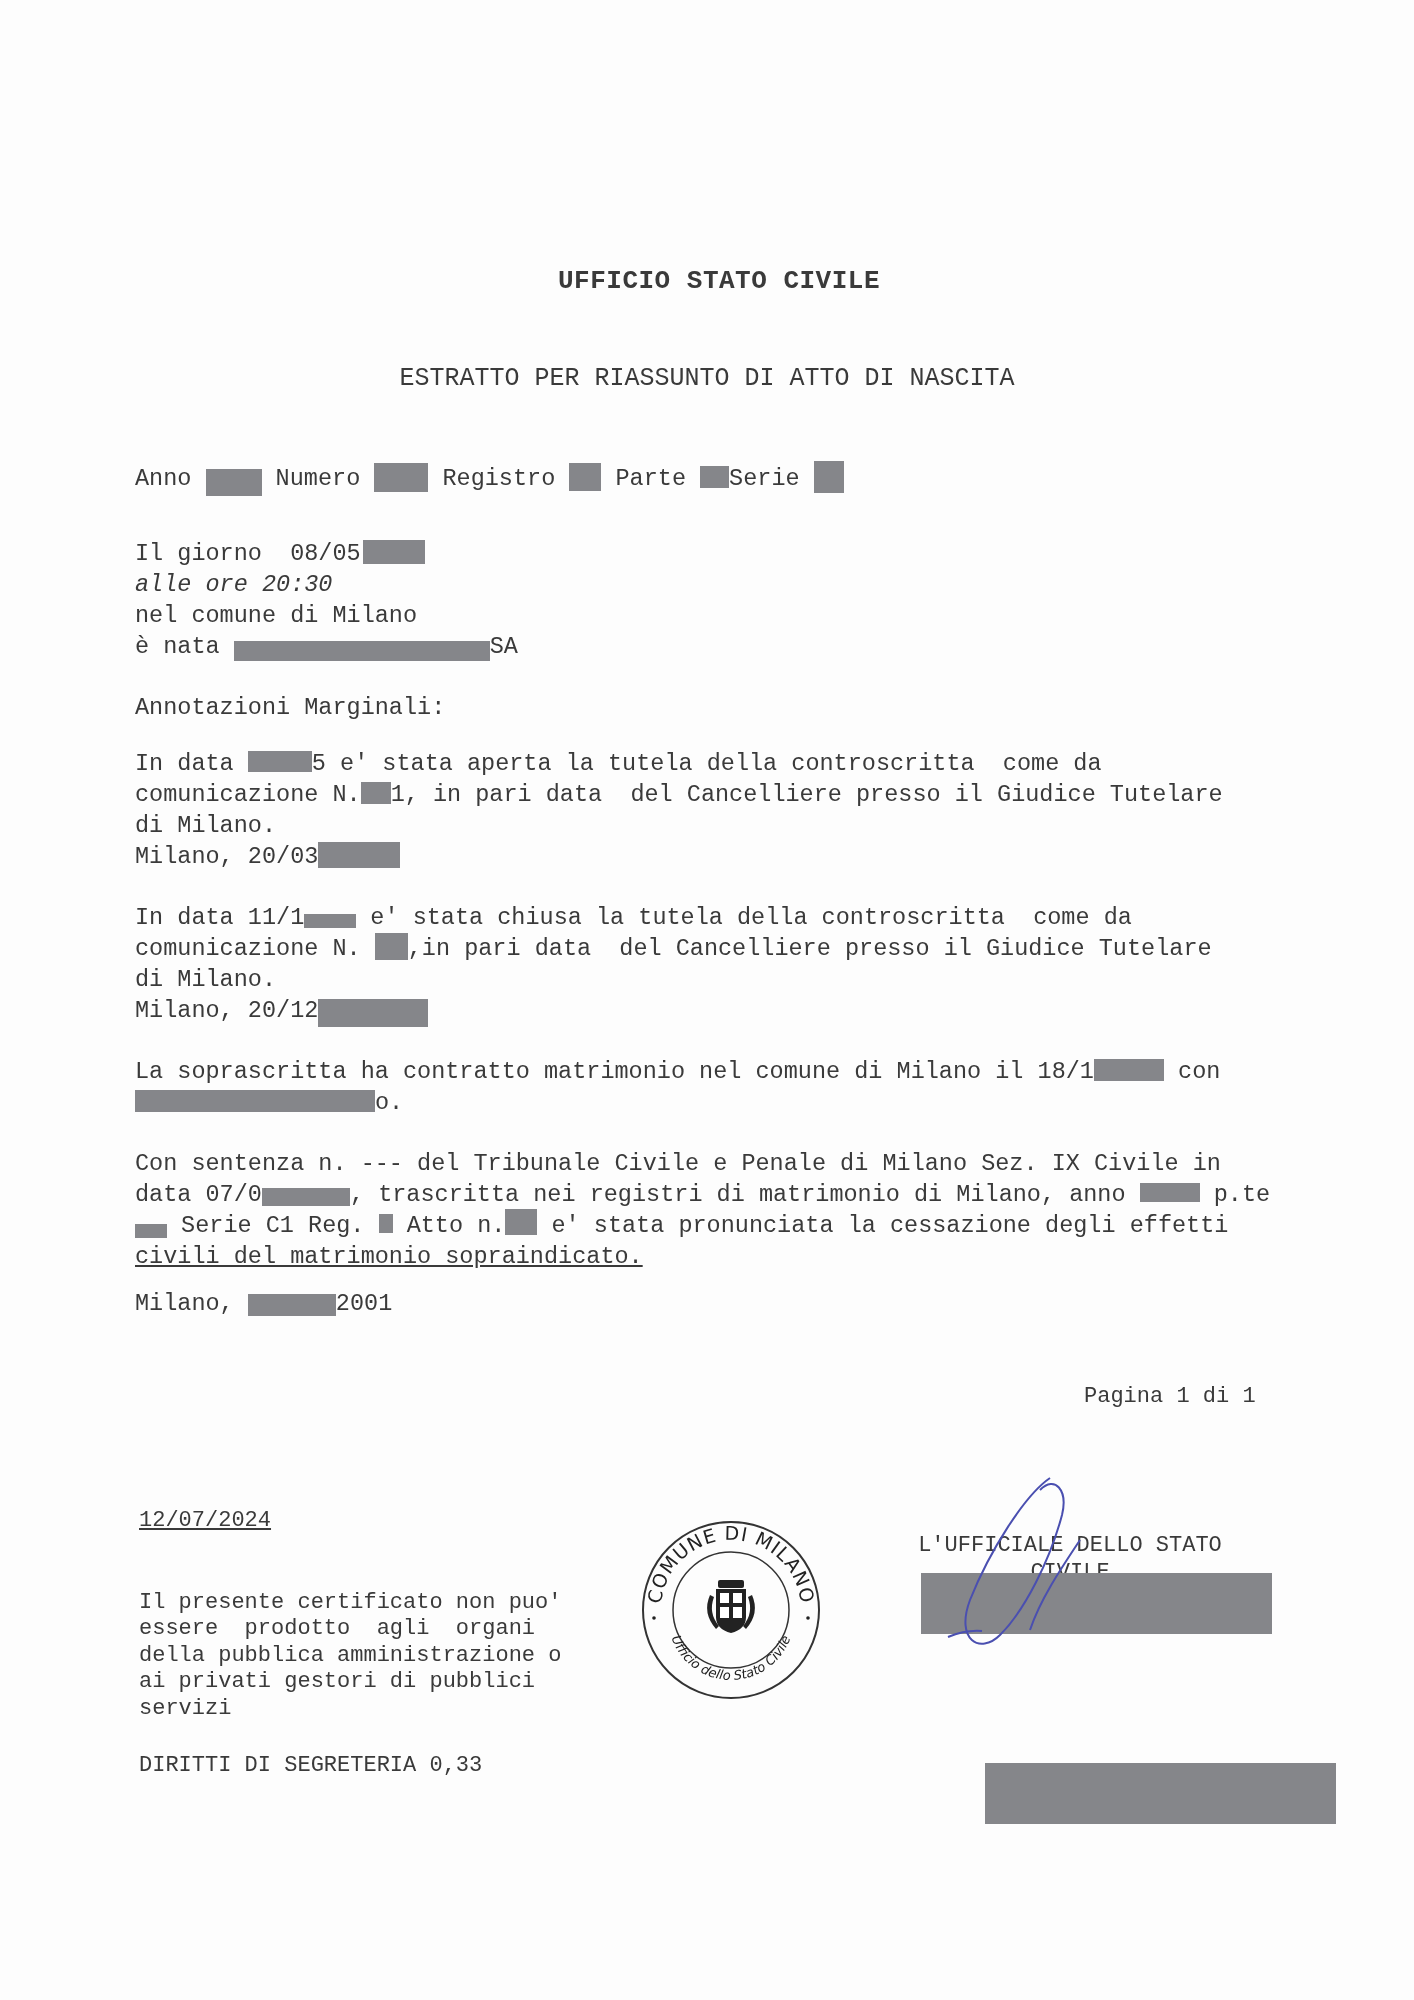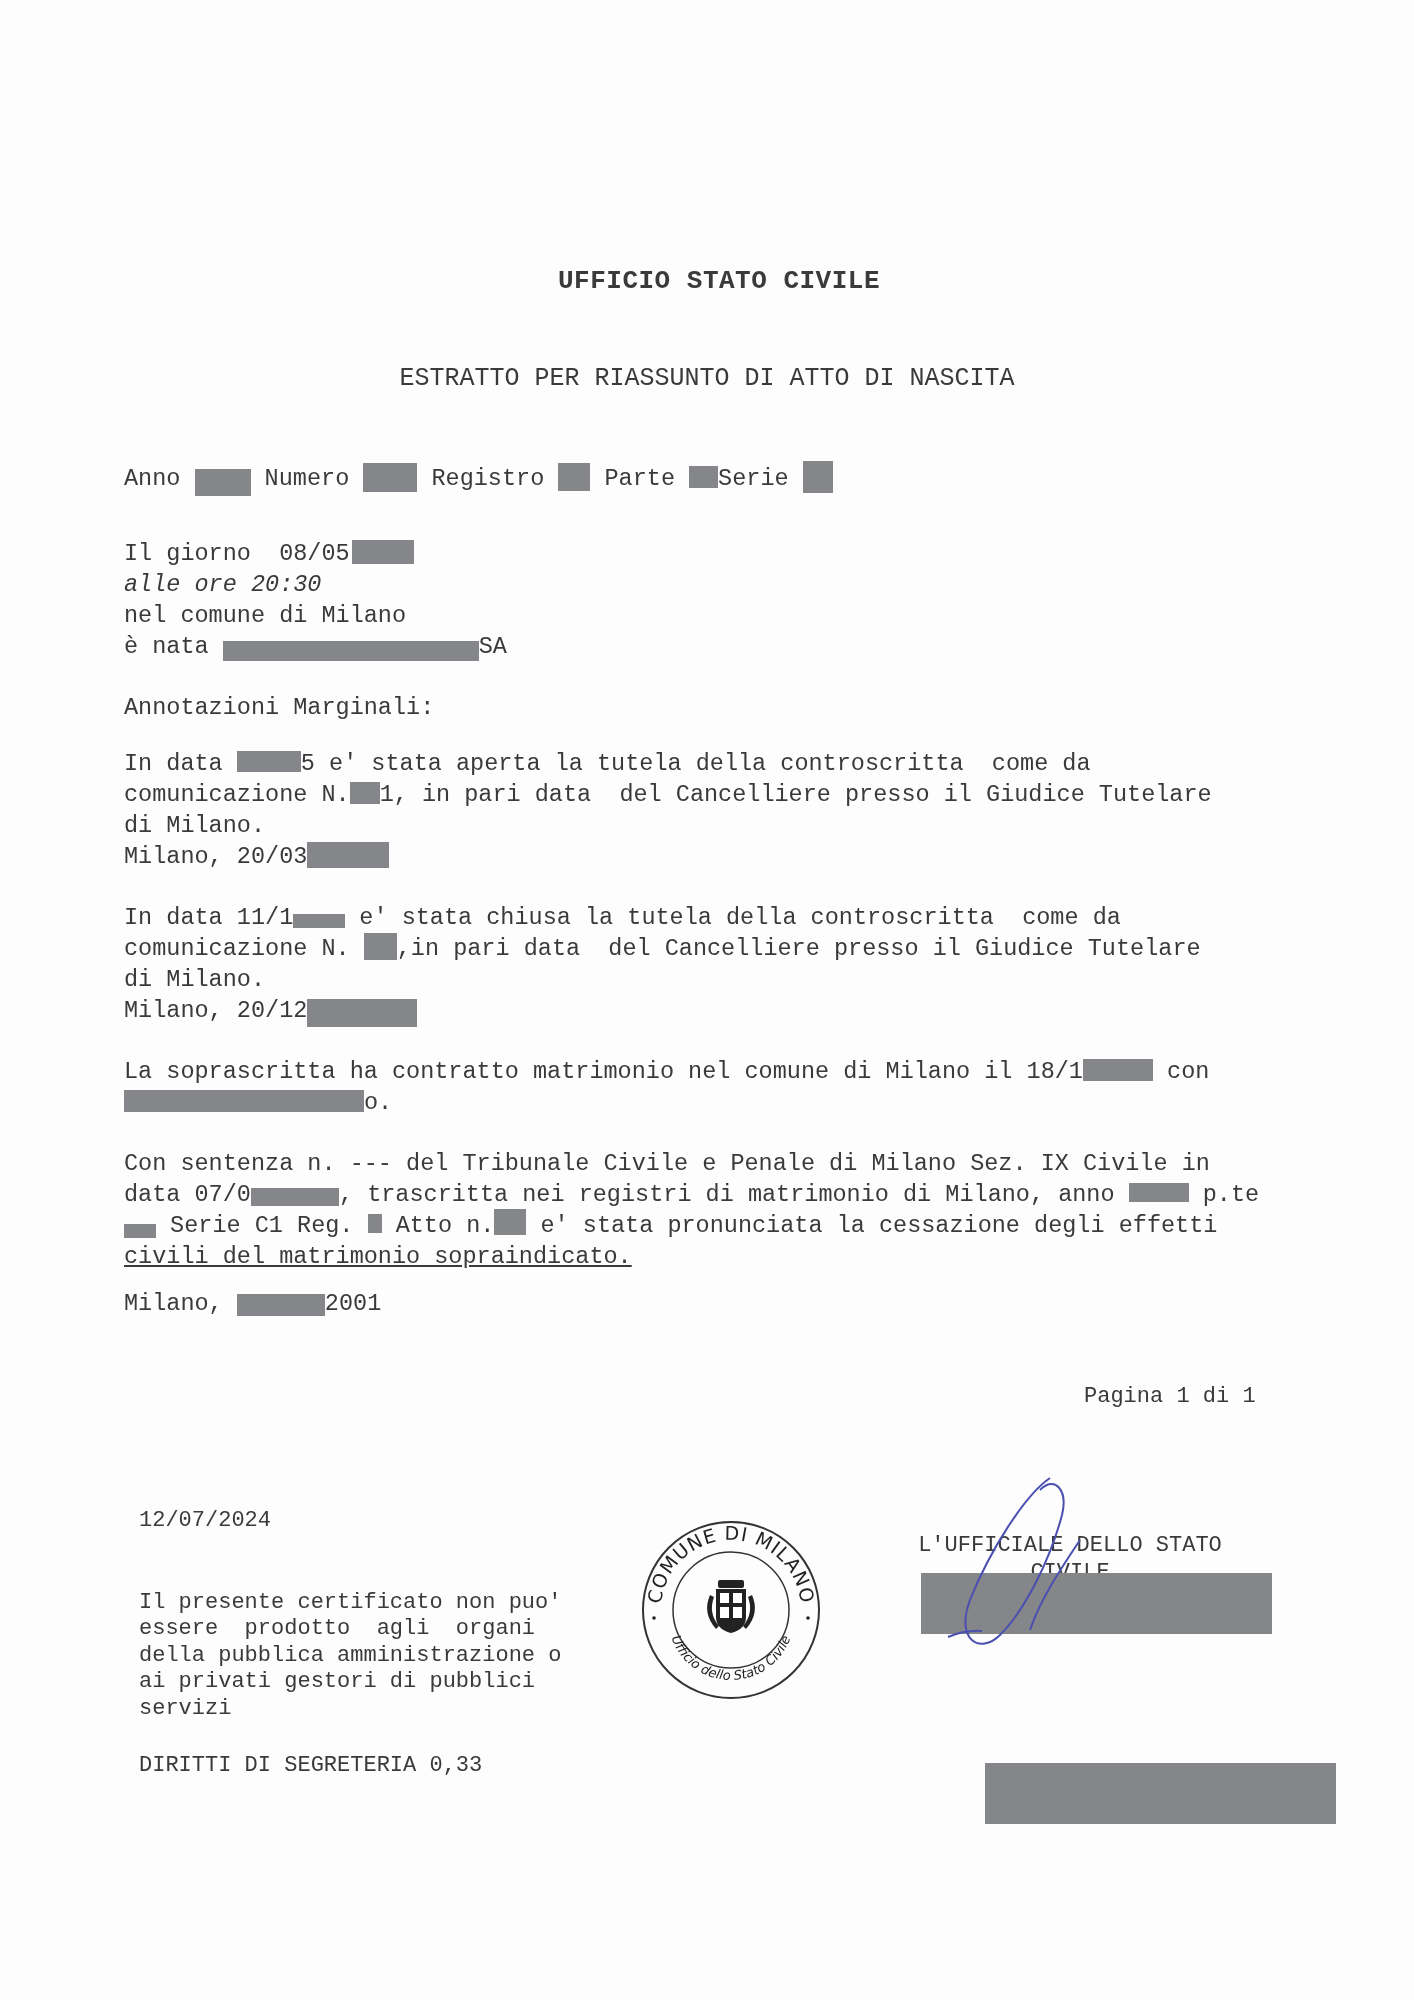--- a/index.html
+++ b/index.html
@@ -3,21 +3,21 @@
 <meta charset="utf-8">
 <style>
   html, body { margin: 0; padding: 0; }
   body {
     width: 1414px; height: 2000px; position: relative; overflow: hidden;
     background: #fdfdfd;
     font-family: "Liberation Mono", "DejaVu Sans Mono", monospace;
     color: #3a3a3a;
   }
   .ln {
-    position: absolute; left: 124px; white-space: pre;
+    position: absolute; left: 135px; white-space: pre;
     font-size: 23.5px; line-height: 31px; height: 31px;
   }
   .red {
     display: inline-block; background: #85868a; vertical-align: middle;
     position: relative; top: -2px;
   }
   .title {
     position: absolute; top: 266px; left: 0; width: 1414px; text-align: center;
     font-size: 26px; font-weight: bold; letter-spacing: 0.5px; padding-left: 12px;
     white-space: pre;
@@ -64,21 +64,21 @@
 <div class="ln" style="top:1087px;"><span class="red" style="width:240px;height:22px;"></span><span>o.</span></div>
 
 <div class="ln" style="top:1148px;">Con sentenza n. --- del Tribunale Civile e Penale di Milano Sez. IX Civile in</div>
 <div class="ln" style="top:1179px;"><span>data 07/0</span><span class="red" style="width:88px;height:18px;top:2px;"></span><span>, trascritta nei registri di matrimonio di Milano, anno </span><span class="red" style="width:60px;height:19px;"></span><span> p.te</span></div>
 <div class="ln" style="top:1210px;"><span class="red" style="width:32px;height:14px;top:5px;"></span><span> Serie C1 Reg. </span><span class="red" style="width:14px;height:19px;"></span><span> Atto n.</span><span class="red" style="width:32px;height:26px;top:-4px;"></span><span> e' stata pronunciata la cessazione degli effetti</span></div>
 <div class="ln" style="top:1241px;text-decoration:underline;">civili del matrimonio sopraindicato.</div>
 <div class="ln" style="top:1272px;margin-top:16px;"><span>Milano, </span><span class="red" style="width:88px;height:22px;top:1px;"></span><span>2001</span></div>
 
 <div class="page-no">Pagina 1 di 1</div>
 
-<div class="foot" style="left:139px;top:1508px;">12/07/2024</div>
+<div class="foot" style="left:139px;top:1508px;text-decoration:underline;">12/07/2024</div>
 <div class="foot" style="left:139px;top:1563px;">
 <div>Il presente certificato non puo'</div><div>essere  prodotto  agli  organi</div><div>della pubblica amministrazione o</div><div>ai privati gestori di pubblici</div><div>servizi</div>
 </div>
 <div class="foot" style="left:139px;top:1753px;">DIRITTI DI SEGRETERIA 0,33</div>
 
 <svg class="stamp" viewBox="0 0 190 190">
   <defs>
     <path id="arcTop" d="M 25 95 A 70 70 0 0 1 165 95"></path>
     <path id="arcBot" d="M 32 102 A 63 63 0 0 0 158 102"></path>
   </defs>

